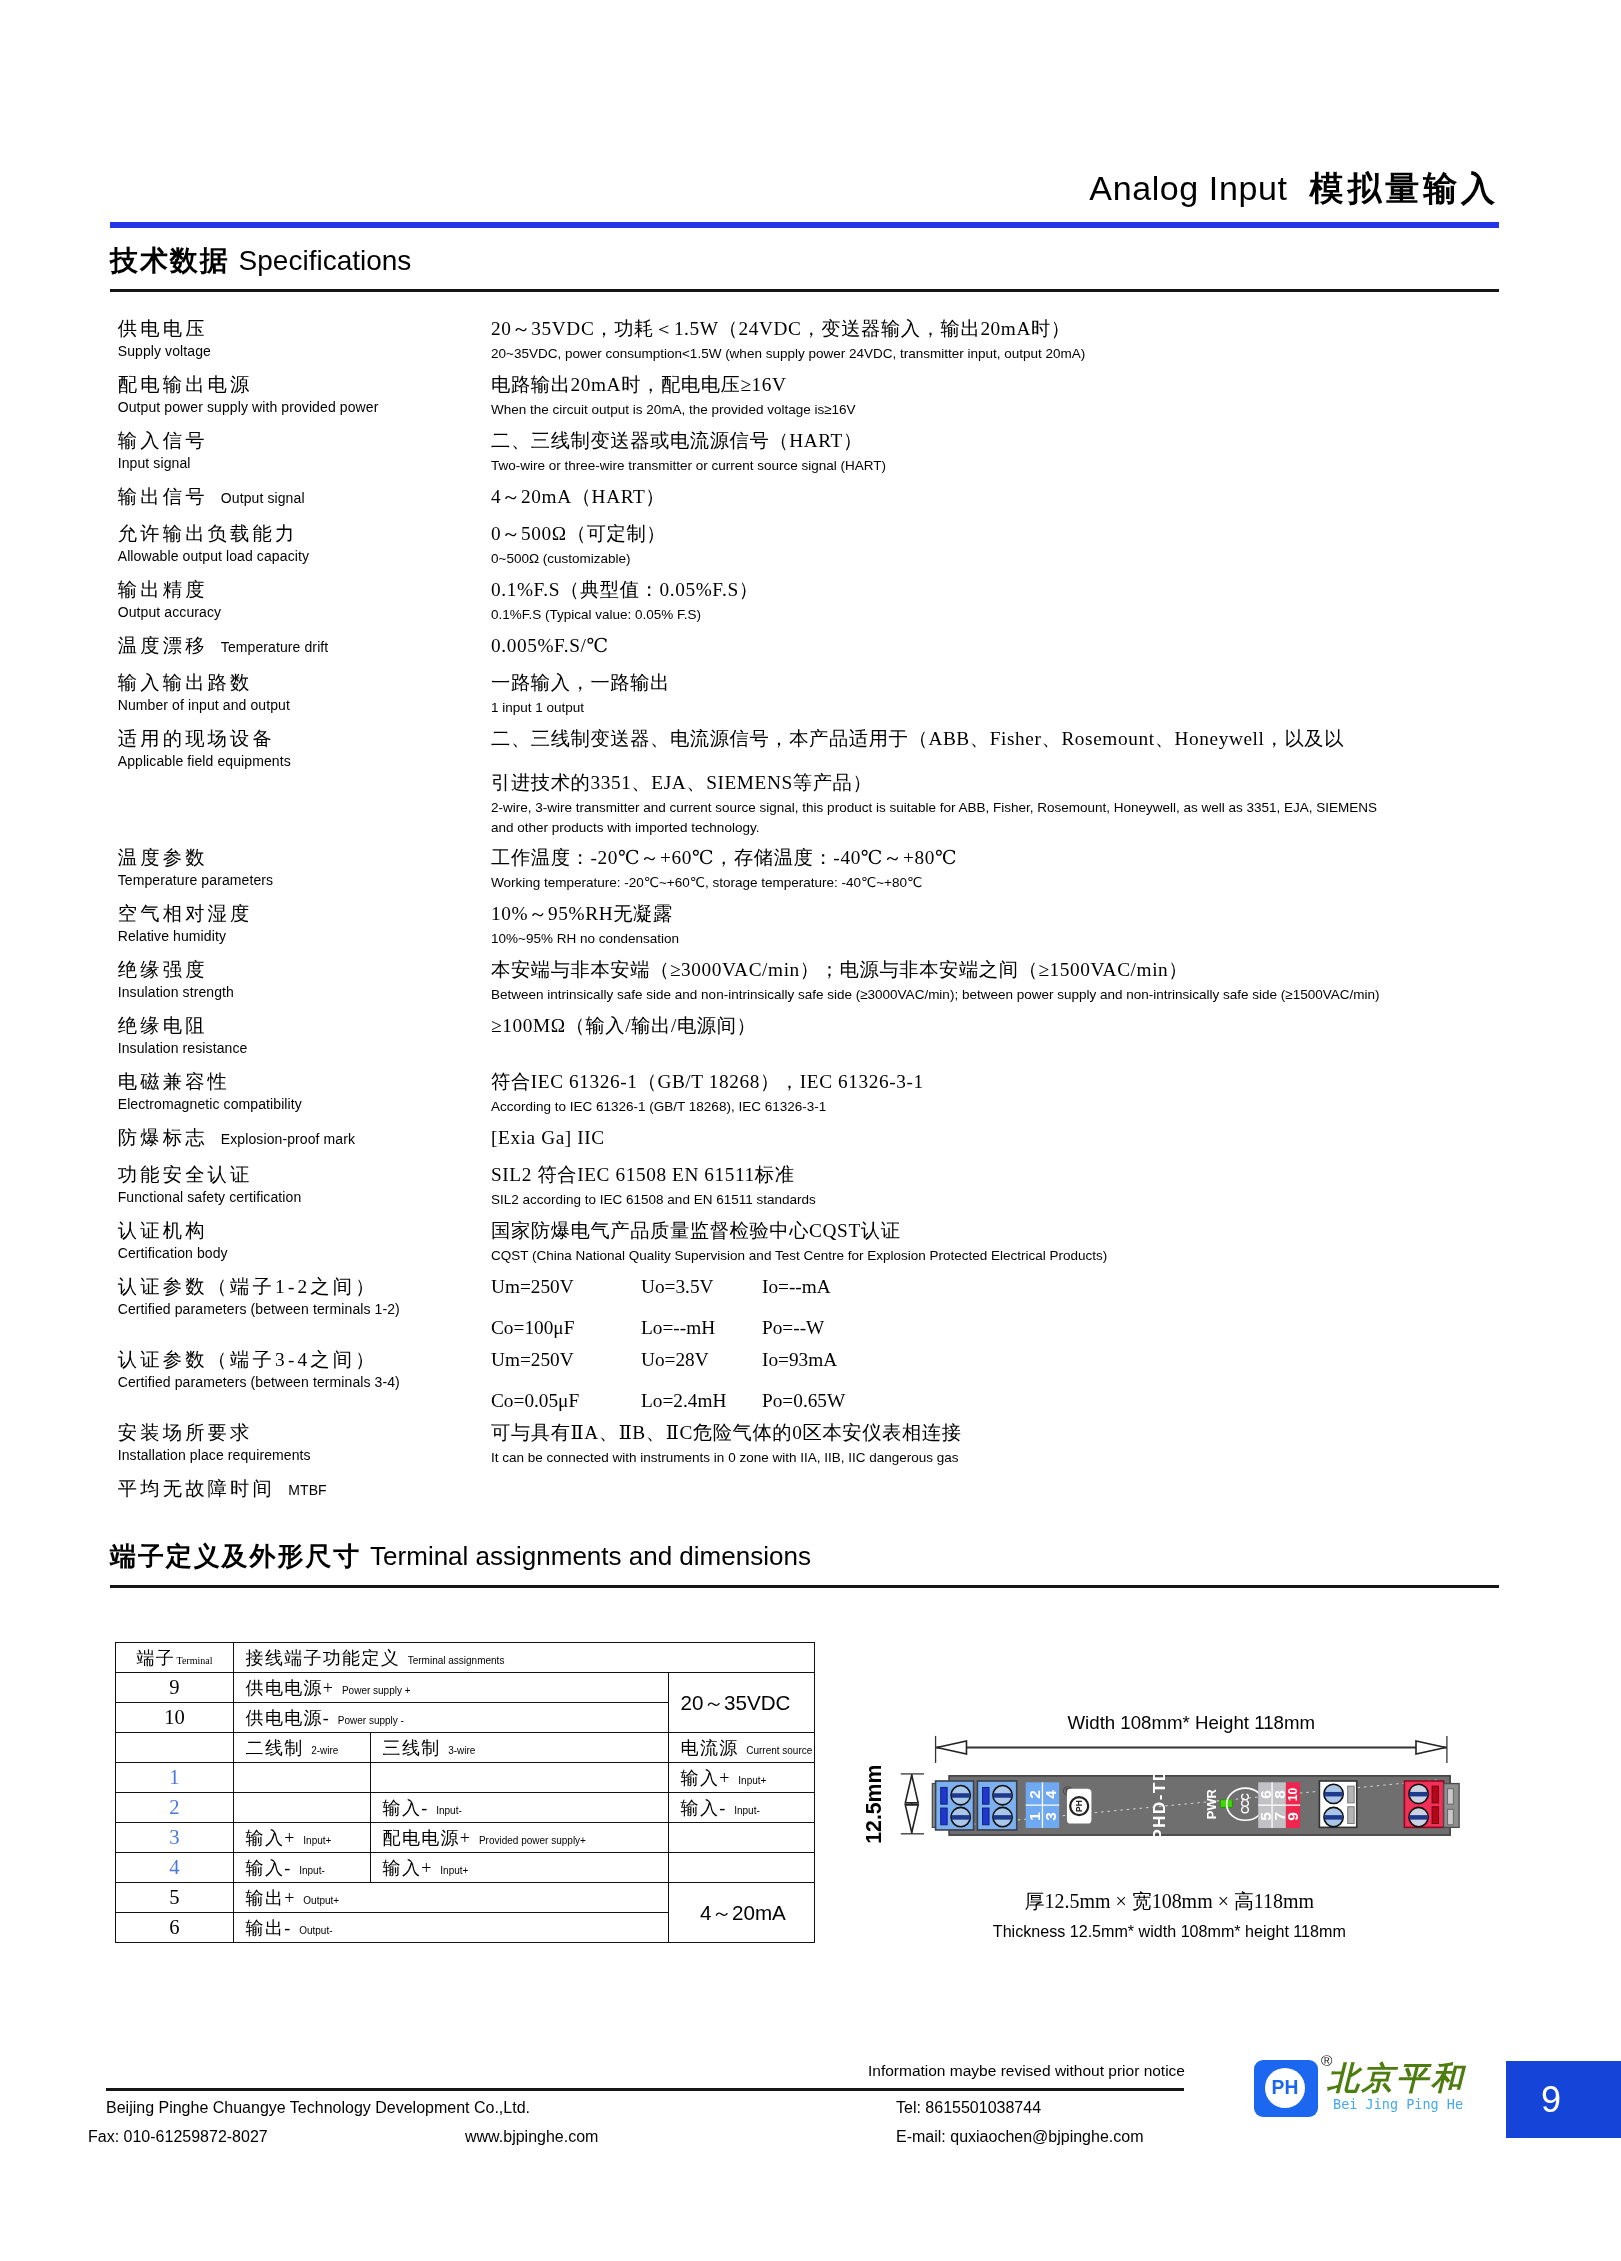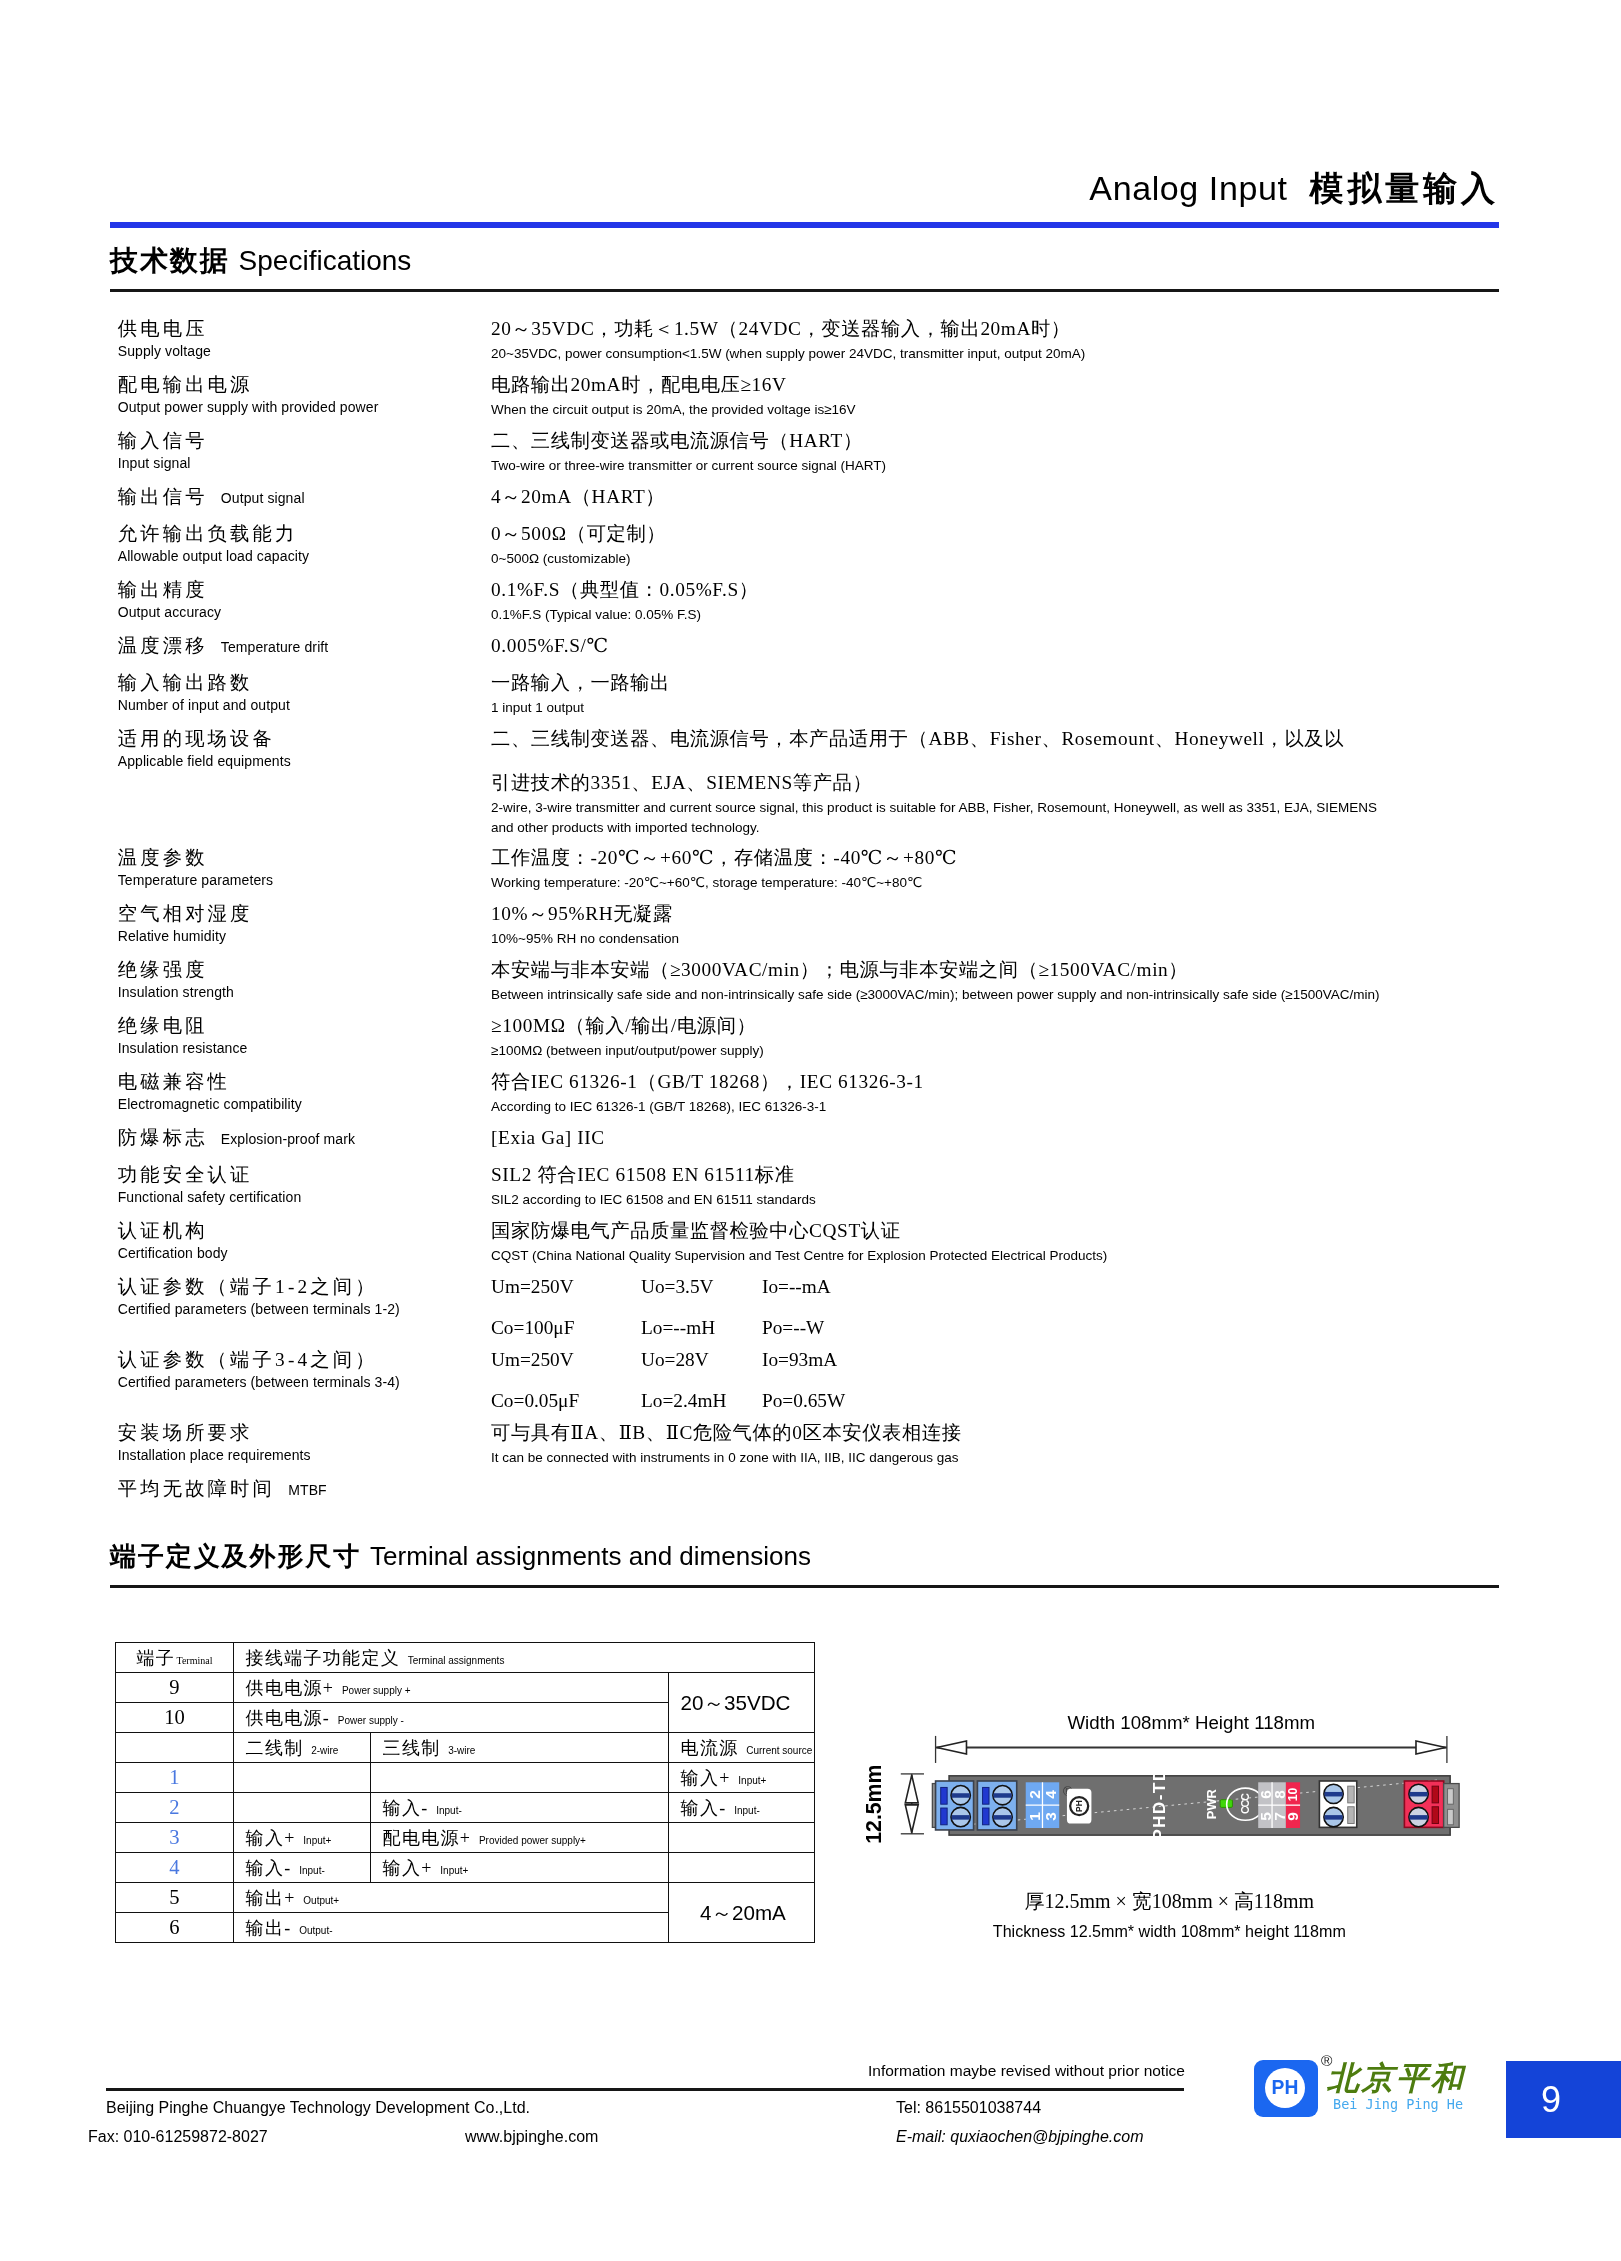--- a/index.html
+++ b/index.html
@@ -49,21 +49,21 @@
   .tbl td.vout{padding-left:31px;}
   .tbl td.nobd-ov{overflow:visible;}
 
   
   .f-notice{left:110px;top:2062px;width:1075px;text-align:right;font-size:15.5px;}
   .f-rule{left:106px;top:2088px;width:1078px;height:2.6px;background:#161616;}
   .f-company{left:106px;top:2099px;font-size:16px;}
   .f-tel{left:896px;top:2099px;font-size:16px;}
   .f-fax{left:88px;top:2128px;font-size:16px;}
   .f-site{left:465px;top:2128px;font-size:16px;}
-  .f-email{left:896px;top:2128px;font-size:16px;font-style:italic;}
+  .f-email{left:896px;top:2128px;font-size:16px;}
   .ph-badge{left:1254px;top:2060px;width:64px;height:57px;background:#1b67f0;border-radius:9px;}
   .ph-badge .ph-circle{position:absolute;left:11px;top:8.4px;width:40px;height:40px;background:#fff;border-radius:50%;}
   .ph-badge .ph-mono{position:absolute;left:11px;top:8.4px;width:40px;height:40px;text-align:center;line-height:40px;
                      font-size:19.3px;font-weight:bold;color:#1b67f0;}
   .f-reg{left:1321px;top:2052px;font-size:15.5px;color:#222;}
   .brand-cn{left:1327px;top:2057px;font-size:32px;font-style:italic;font-weight:bold;color:#4d7c0f;
             font-family:"Liberation Serif","DejaVu Serif",serif;letter-spacing:2.6px;white-space:nowrap;}
   .brand-en{left:1333px;top:2096px;font-size:13.5px;color:#45a9ee;font-family:"DejaVu Sans Mono","Liberation Mono",monospace;}
   .page-box{left:1506px;top:2061px;width:115px;height:77px;background:#1444d8;}
   .page-box span{display:block;padding-left:35px;line-height:77px;font-size:36px;color:#fff;}
@@ -226,21 +226,20 @@
       </div>
     </div>
       <div class="row r-std">
       <div class="lbl">
         <div class="lbl-cn">绝缘电阻</div>
         <div class="lbl-en">Insulation resistance</div>
       </div>
       <div class="val">
         <div class="v-cn">≥100MΩ（输入/输出/电源间）</div>
 
-        <div class="v-en">≥100MΩ (between input/output/power supply)</div>
 
       </div>
     </div>
       <div class="row r-std">
       <div class="lbl">
         <div class="lbl-cn">电磁兼容性</div>
         <div class="lbl-en">Electromagnetic compatibility</div>
       </div>
       <div class="val">
         <div class="v-cn">符合IEC 61326-1（GB/T 18268），IEC 61326-3-1</div>

